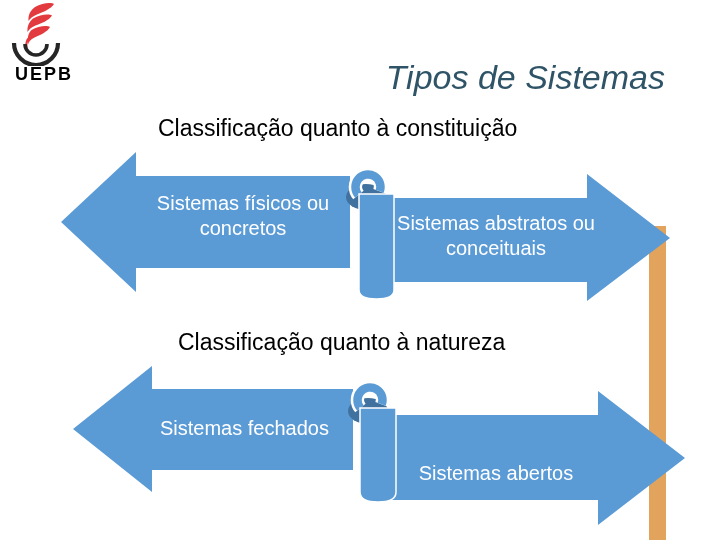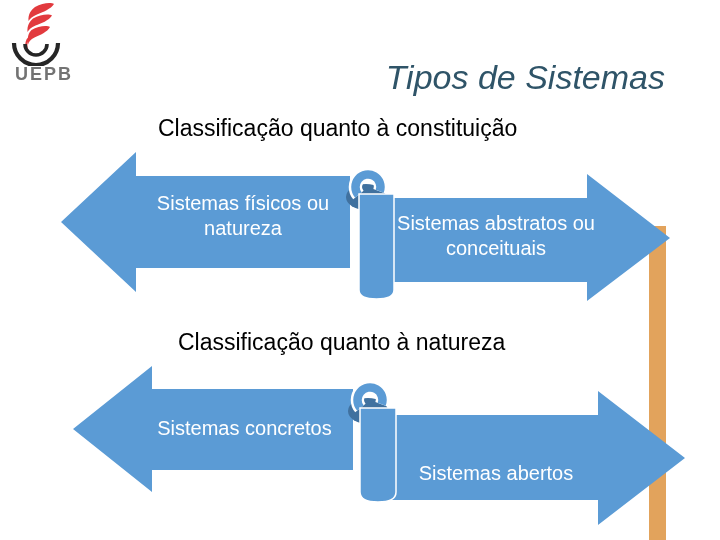--- a/index.html
+++ b/index.html
@@ -11,21 +11,21 @@
     overflow:hidden;
   }
   .slide { position:absolute; left:0; top:0; width:720px; height:540px; background:#fff; }
 
   
   .logo { position:absolute; left:5px; top:2px; width:80px; height:92px; }
   .logo-svg { position:absolute; left:0; top:0; }
   .logo-text {
     position:absolute; left:0px; top:62px; width:78px;
     text-align:center; font-size:18px; font-weight:600;
-    letter-spacing:2px; color:#737373;
+    letter-spacing:2px; color:#000000;
   }
 
   
   .title {
     position:absolute; left:340px; top:56px; width:325px;
     text-align:right; font-size:34px; line-height:42px;
     color:#2f5468; font-weight:normal;font-style:italic;
   }
   .heading {
     position:absolute; font-size:23px; line-height:30px;
@@ -90,19 +90,19 @@
   <svg class="group-svg group-2" width="635" height="172" viewBox="60 358 635 172">
     <polygon points="73,429 152,366 152,389 353,389 353,470 152,470 152,492" fill="#5B9BD5"></polygon>
     <polygon points="390,415 598,415 598,391 685,458 598,525 598,500 390,500" fill="#5B9BD5"></polygon>
     <ellipse cx="368" cy="411" rx="20" ry="13" fill="#40719F"></ellipse>
     <path fill="none" stroke="#ffffff" stroke-width="13.5" d="M360.4,408 A12.5,12.5 0 1 1 381.7,404.3"></path>
     <path fill="none" stroke-width="8.5" d="M360.4,408 A12.5,12.5 0 1 1 381.7,404.3" stroke="#5B9BD5"></path>
     <path stroke="#ffffff" stroke-width="1.5" d="M360,408 H396 V492 Q396,502 378,502 Q360,502 360,492 Z" fill="#5B9BD5"></path>
   </svg>
 
   <div class="arrow-label label-a1">Sistemas físicos ou
-natureza</div>
+concretos</div>
   <div class="arrow-label label-a2">Sistemas abstratos ou
 conceituais</div>
-  <div class="arrow-label label-a3">Sistemas concretos</div>
+  <div class="arrow-label label-a3">Sistemas fechados</div>
   <div class="arrow-label label-a4">Sistemas abertos</div>
 
 </div>
 
 </body></html>

